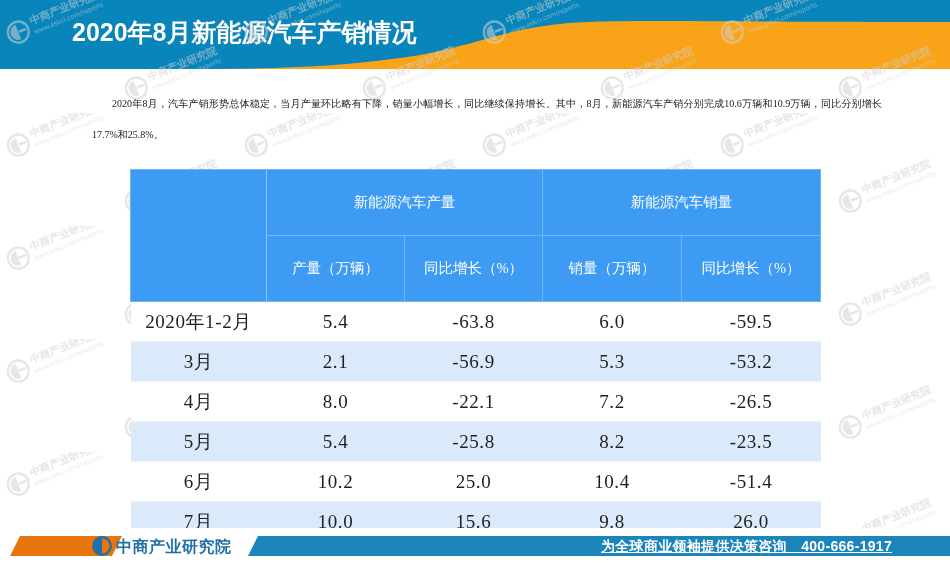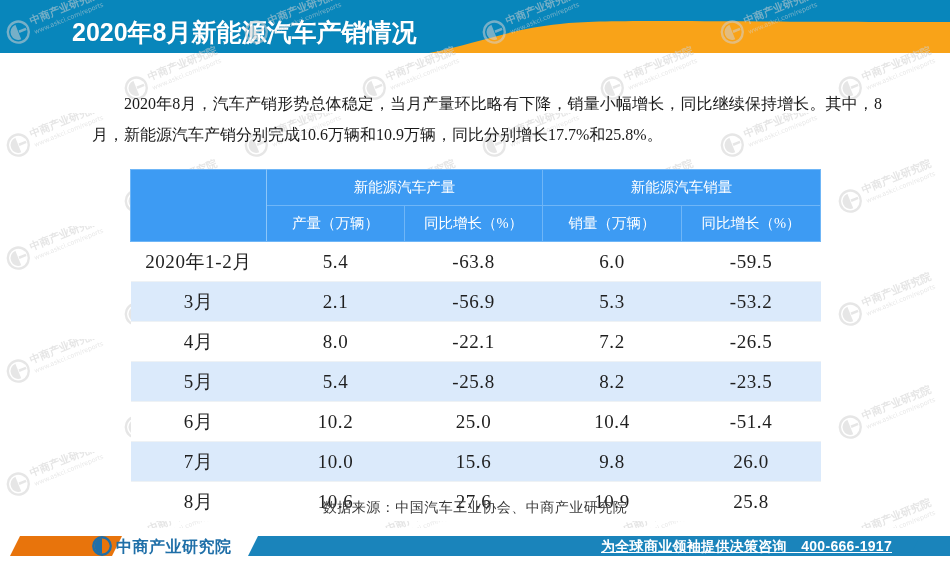--- a/index.html
+++ b/index.html
@@ -31,21 +31,21 @@
     z-index: 5;
     pointer-events: none;
     opacity: 0.55;
   }
 
   
   #header {
     position: absolute;
     top: 0; left: 0;
     width: 950px;
-    height: 53px;
+    height: 69px;
     z-index: 2;
     overflow: hidden;
   }
   #header-bg {
     position: absolute;
     top: 0; left: 0;
     width: 950px;
     height: 69px;
     display: block;
   }
@@ -64,21 +64,21 @@
   }
 
   
   #intro {
     position: absolute;
     left: 92px;
     top: 88px;
     width: 790px;
     z-index: 6;
     font-family: "Liberation Serif", "DejaVu Serif", serif;
-    font-size: 16px;
+    font-size: 10px;
     line-height: 31px;
     color: #1a1a1a;
     text-align: justify;
     text-indent: 2em;
   }
 
   
   #data-table-wrap {
     position: absolute;
     left: 130px;
@@ -98,21 +98,21 @@
   table.data-table col.c3 { width: 139px; }
   table.data-table col.c4 { width: 139px; }
 
   table.data-table thead th {
     background: #3d9bf3;
     color: #ffffff;
     font-weight: normal;
     font-size: 14.5px;
     text-align: center;
     border: 1px solid #6fb6f7;
-    padding: 0;
+    padding: 15px;
     height: 35px;
     line-height: 35px;
     white-space: nowrap;
   }
   table.data-table thead th.corner {
     border-right-color: #8cc6f9;
   }
   table.data-table tbody td {
     height: 39px;
     line-height: 39px;
@@ -285,21 +285,20 @@
           <td>8月</td>
           <td>10.6</td>
           <td>27.6</td>
           <td>10.9</td>
           <td>25.8</td>
         </tr>
       </tbody>
     </table>
   </div>
 
-  <div id="source-note">数据来源：中国汽车工业协会、中商产业研究院</div>
 
   <svg id="watermark" viewBox="0 0 950 564">
     <defs>
       <g id="wm-unit">
         <g transform="rotate(-22)">
           <circle cx="11" cy="11" r="10.5" fill="none" stroke="#d2d2d2" stroke-width="2.4"></circle>
           <path d="M11,3.2 A7.8,7.8 0 0,0 11,18.8 Z" fill="#d2d2d2"></path>
           <rect x="11.8" y="9.6" width="7.6" height="2.6" fill="#d2d2d2"></rect>
           <text x="26" y="9" font-family="'DejaVu Sans','Liberation Sans',sans-serif" font-size="10.5" font-weight="bold" fill="#d0d0d0">中商产业研究院</text>
           <text x="26" y="19" font-family="'DejaVu Sans','Liberation Sans',sans-serif" font-size="6.4" fill="#d4d4d4">www.askci.com/reports</text>

